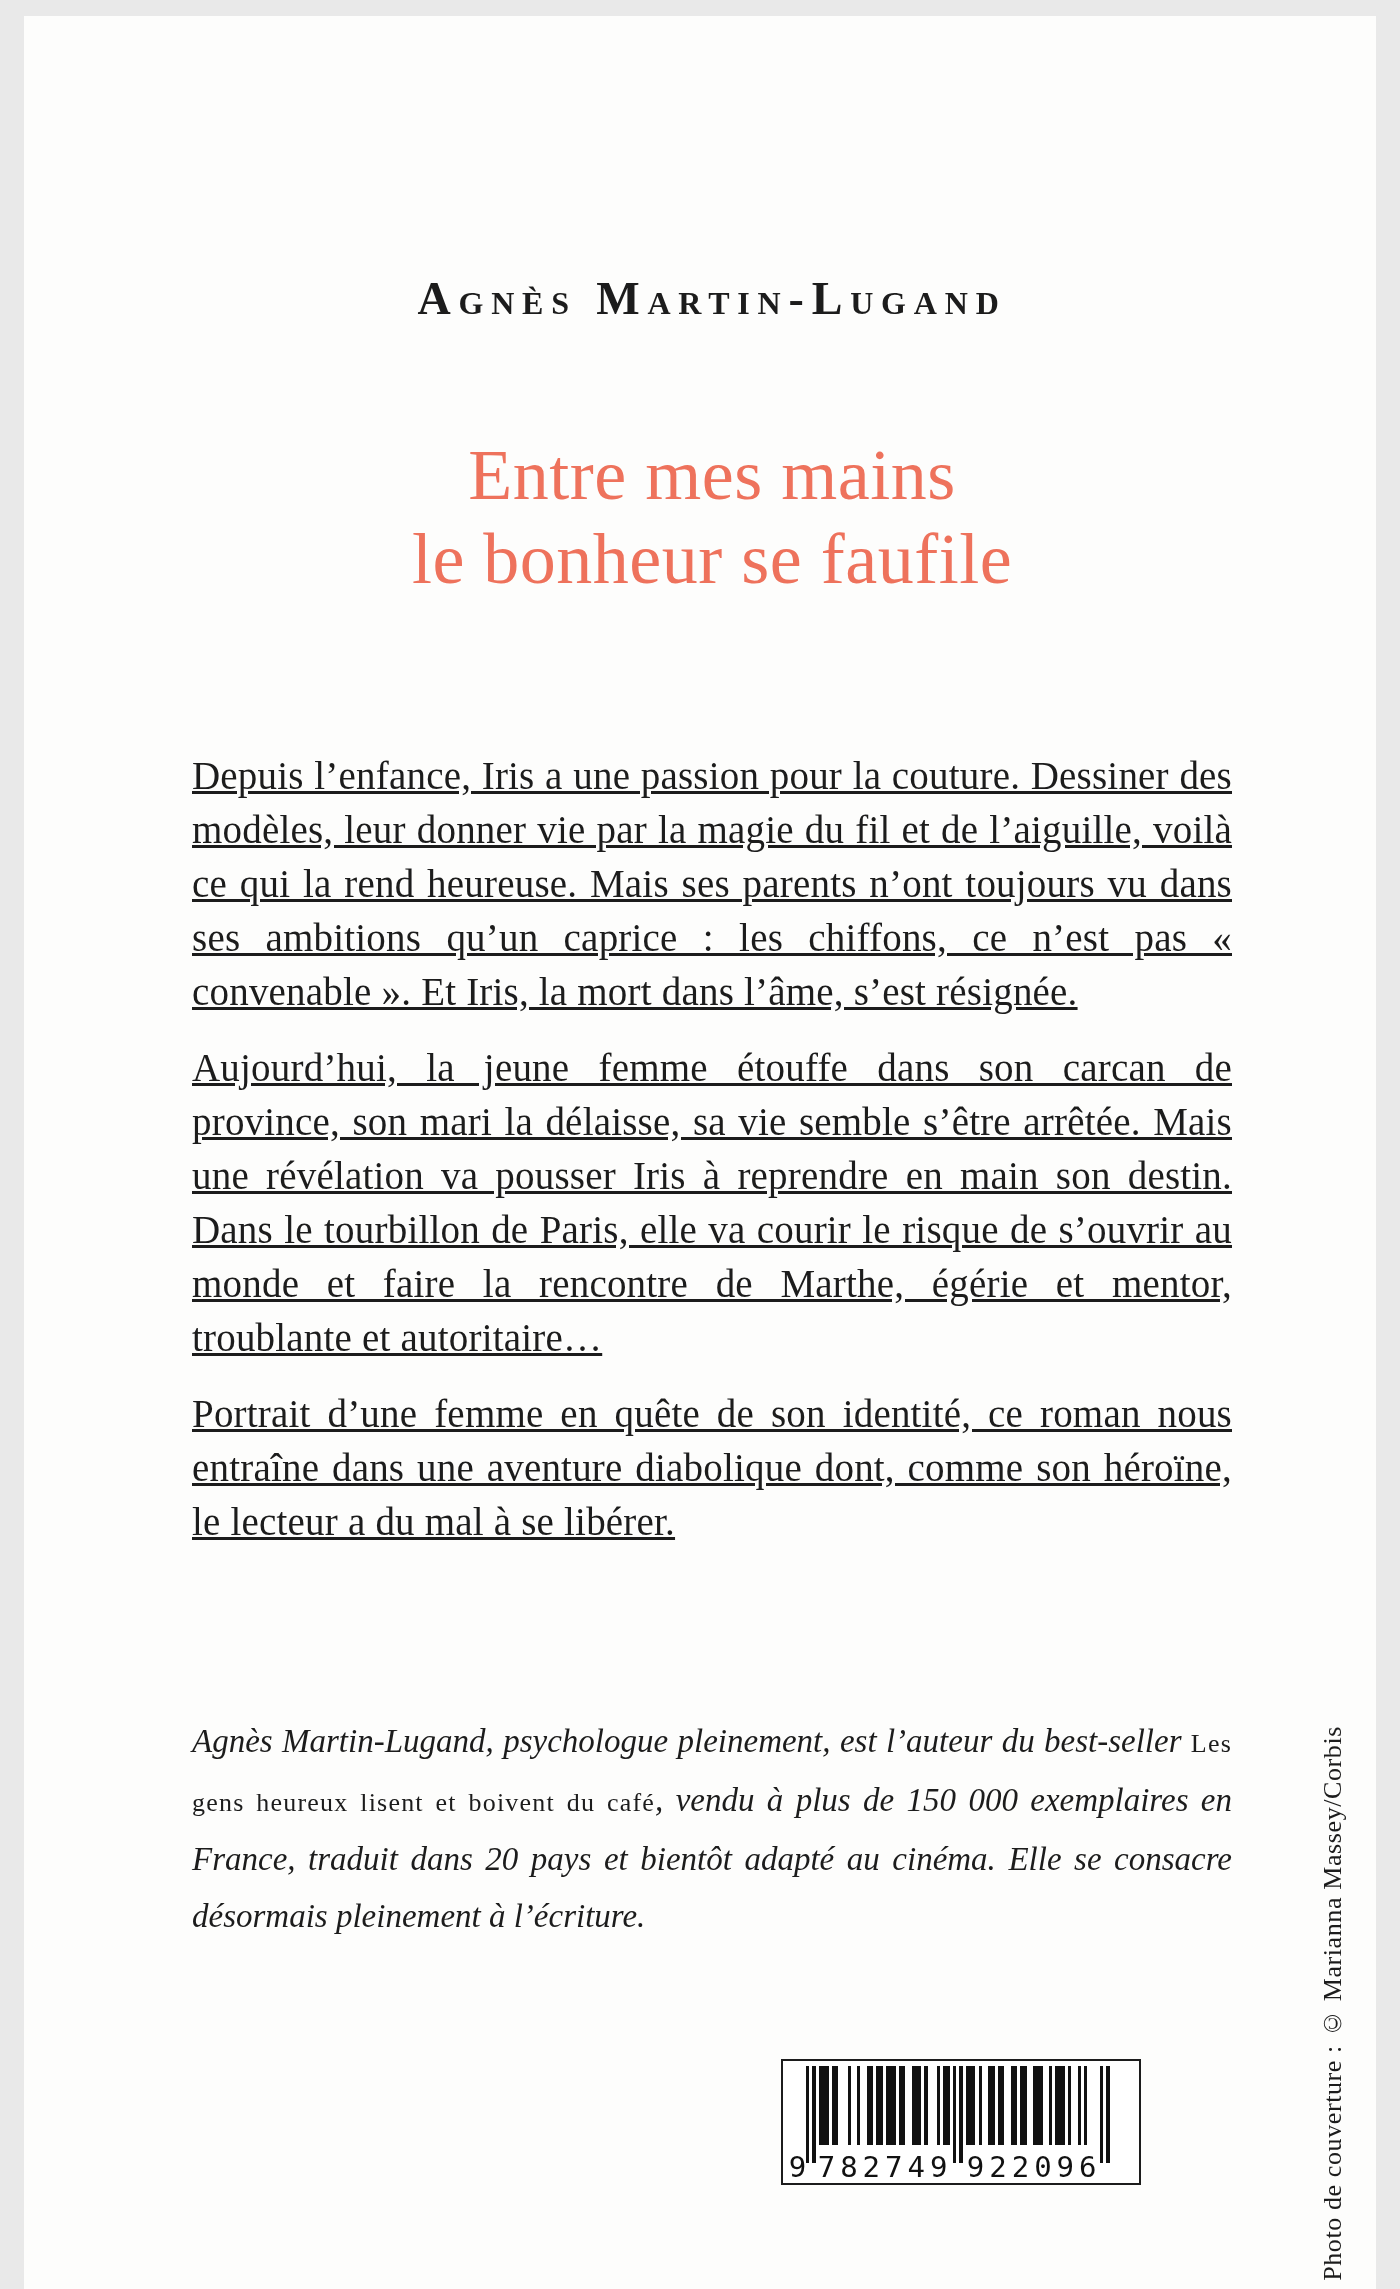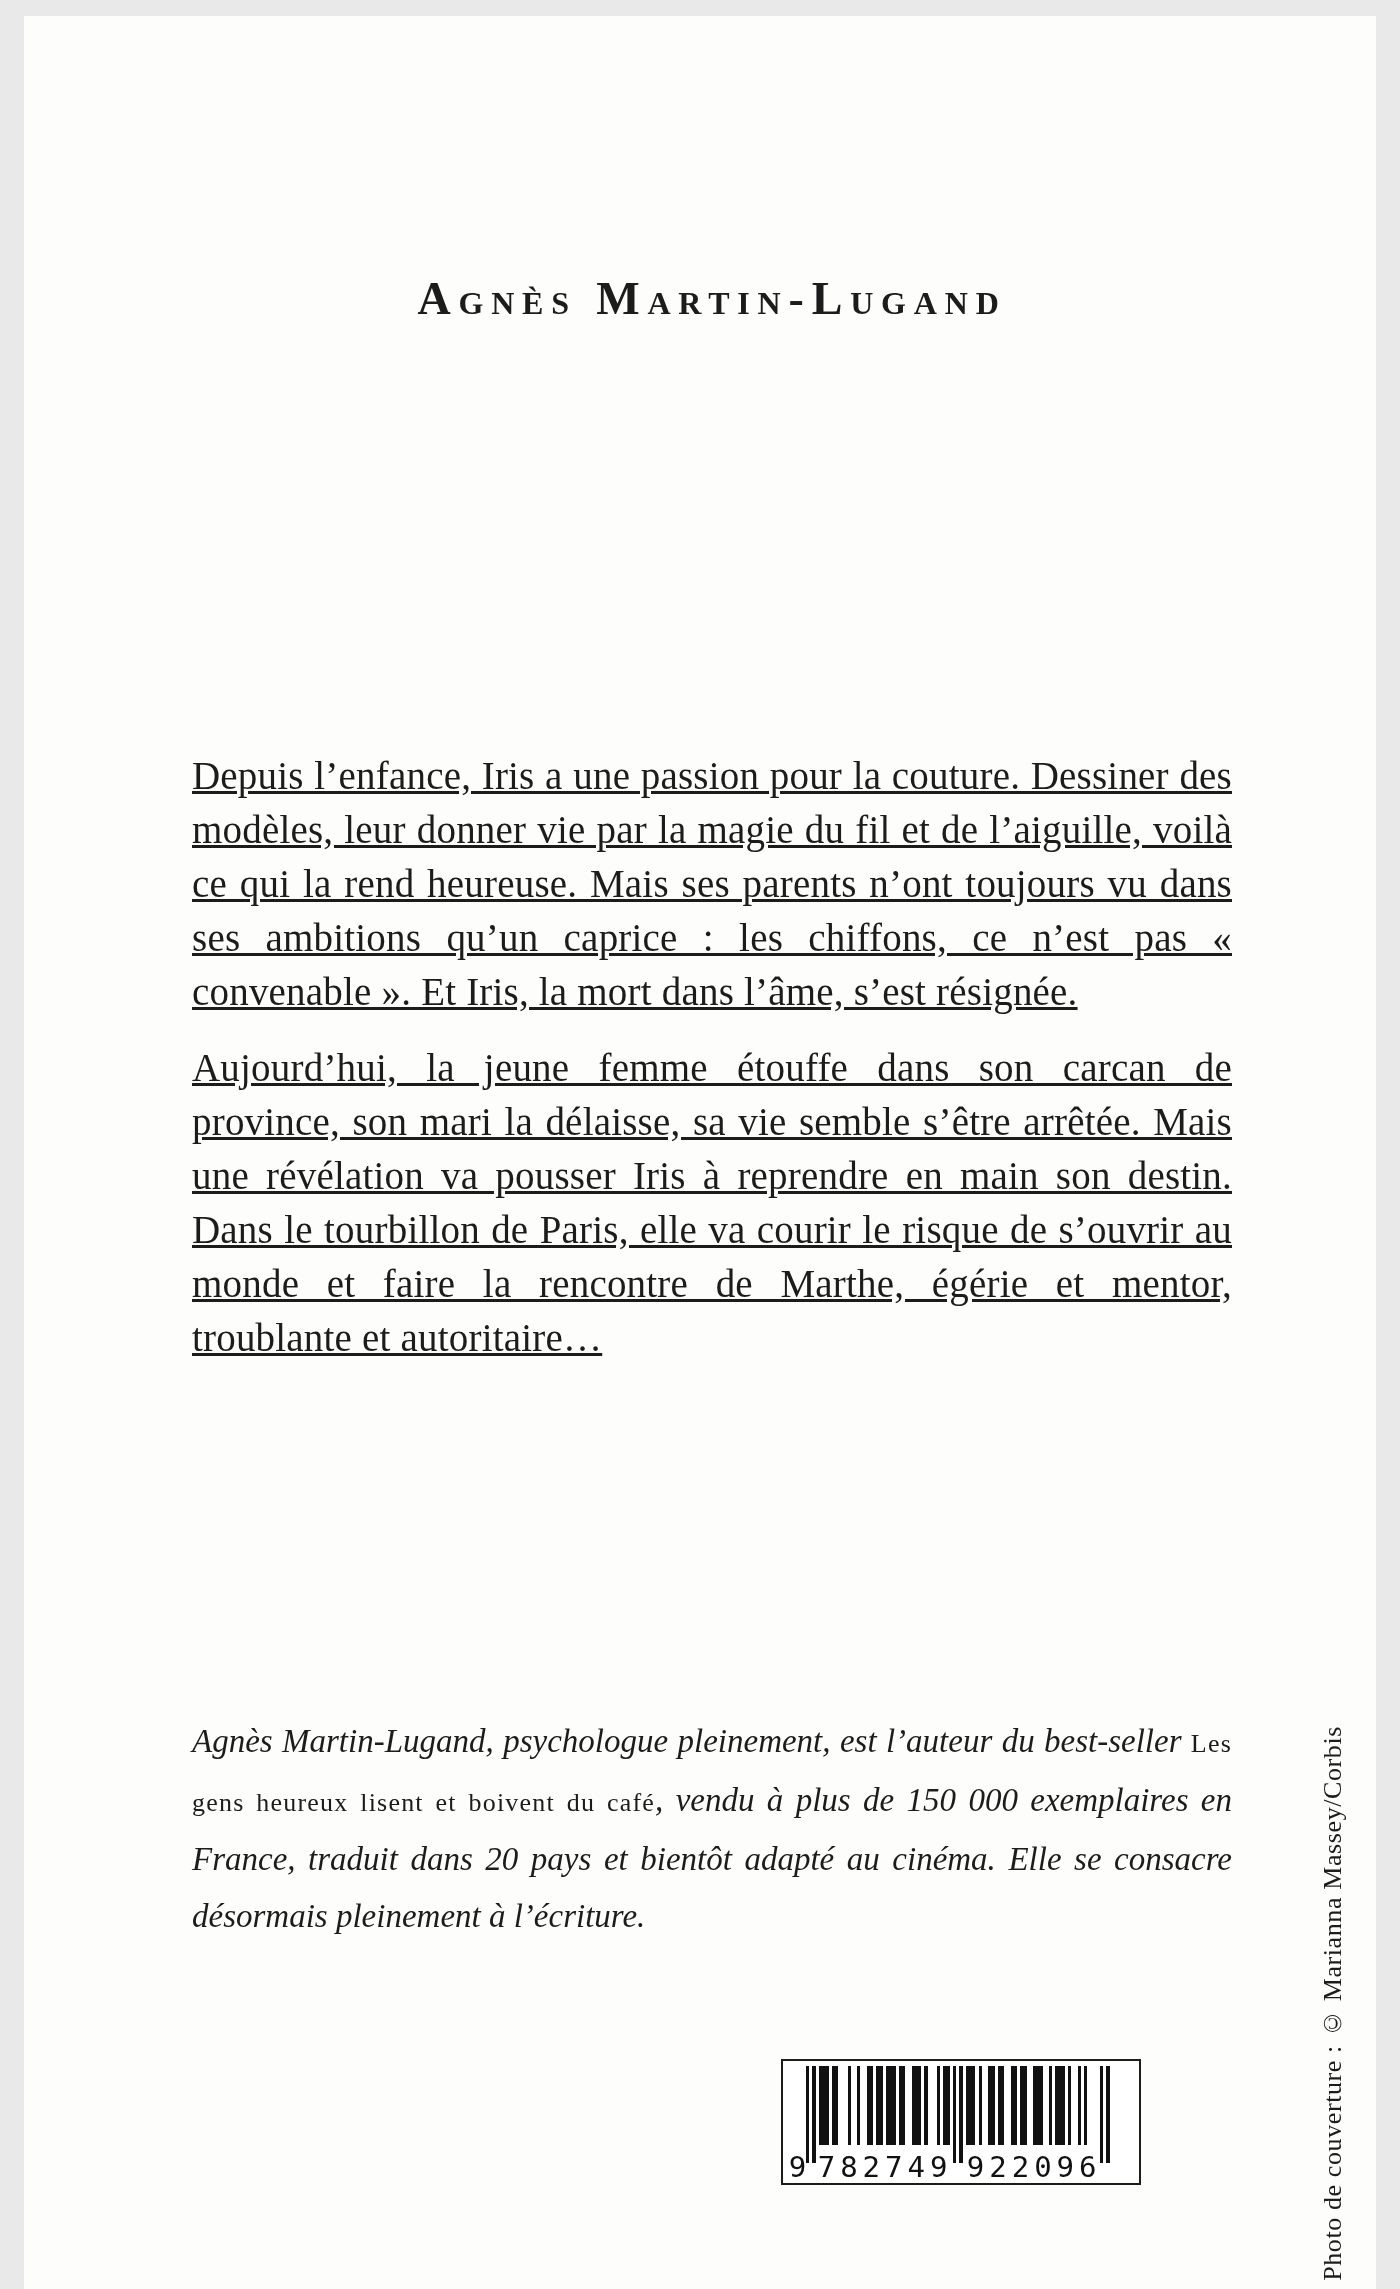--- a/index.html
+++ b/index.html
@@ -77,24 +77,29 @@
     white-space:nowrap;
   }
 </style>
 </head>
 <body>
 
 <div class="page" style="background: rgb(253, 253, 252); color: rgb(28, 28, 28);">
 
   <div class="col author">Agnès Martin-Lugand</div>
 
+  <h1 class="col title" style="color: rgb(238, 114, 92);">
+    <span>Entre mes mains</span><br>
+    <span>le bonheur se faufile</span>
+  </h1>
 
   <div class="col synopsis">
     <p>Depuis l’enfance, Iris a une passion pour la couture. Dessiner des modèles, leur donner vie par la magie du fil et de l’aiguille, voilà ce qui la rend heureuse. Mais ses parents n’ont toujours vu dans ses ambitions qu’un caprice : les chiffons, ce n’est pas « convenable ». Et Iris, la mort dans l’âme, s’est résignée.</p>
     <p>Aujourd’hui, la jeune femme étouffe dans son carcan de province, son mari la délaisse, sa vie semble s’être arrêtée. Mais une révélation va pousser Iris à reprendre en main son destin. Dans le tourbillon de Paris, elle va courir le risque de s’ouvrir au monde et faire la rencontre de Marthe, égérie et mentor, troublante et autoritaire…</p>
+    <p>Portrait d’une femme en quête de son identité, ce roman nous entraîne dans une aventure diabolique dont, comme son héroïne, le lecteur a du mal à se libérer.</p>
   </div>
 
   <div class="col bio" id="bio"><span class="italic">Agnès Martin-Lugand, psychologue pleinement, est l’auteur du best-seller </span><span class="roman">Les gens heureux lisent et boivent du café</span><span class="italic">, vendu à plus de 150 000 exemplaires en France, traduit dans 20 pays et bientôt adapté au cinéma. Elle se consacre désormais pleinement à l’écriture.</span></div>
 
 
 
   <div class="barcode-box">
     <svg id="barcode-svg" viewBox="0 0 360 126" shape-rendering="crispEdges">
         <rect x="20.00" y="5" width="3.36" height="100" fill="#111"></rect>
         <rect x="26.60" y="5" width="3.36" height="100" fill="#111"></rect>

